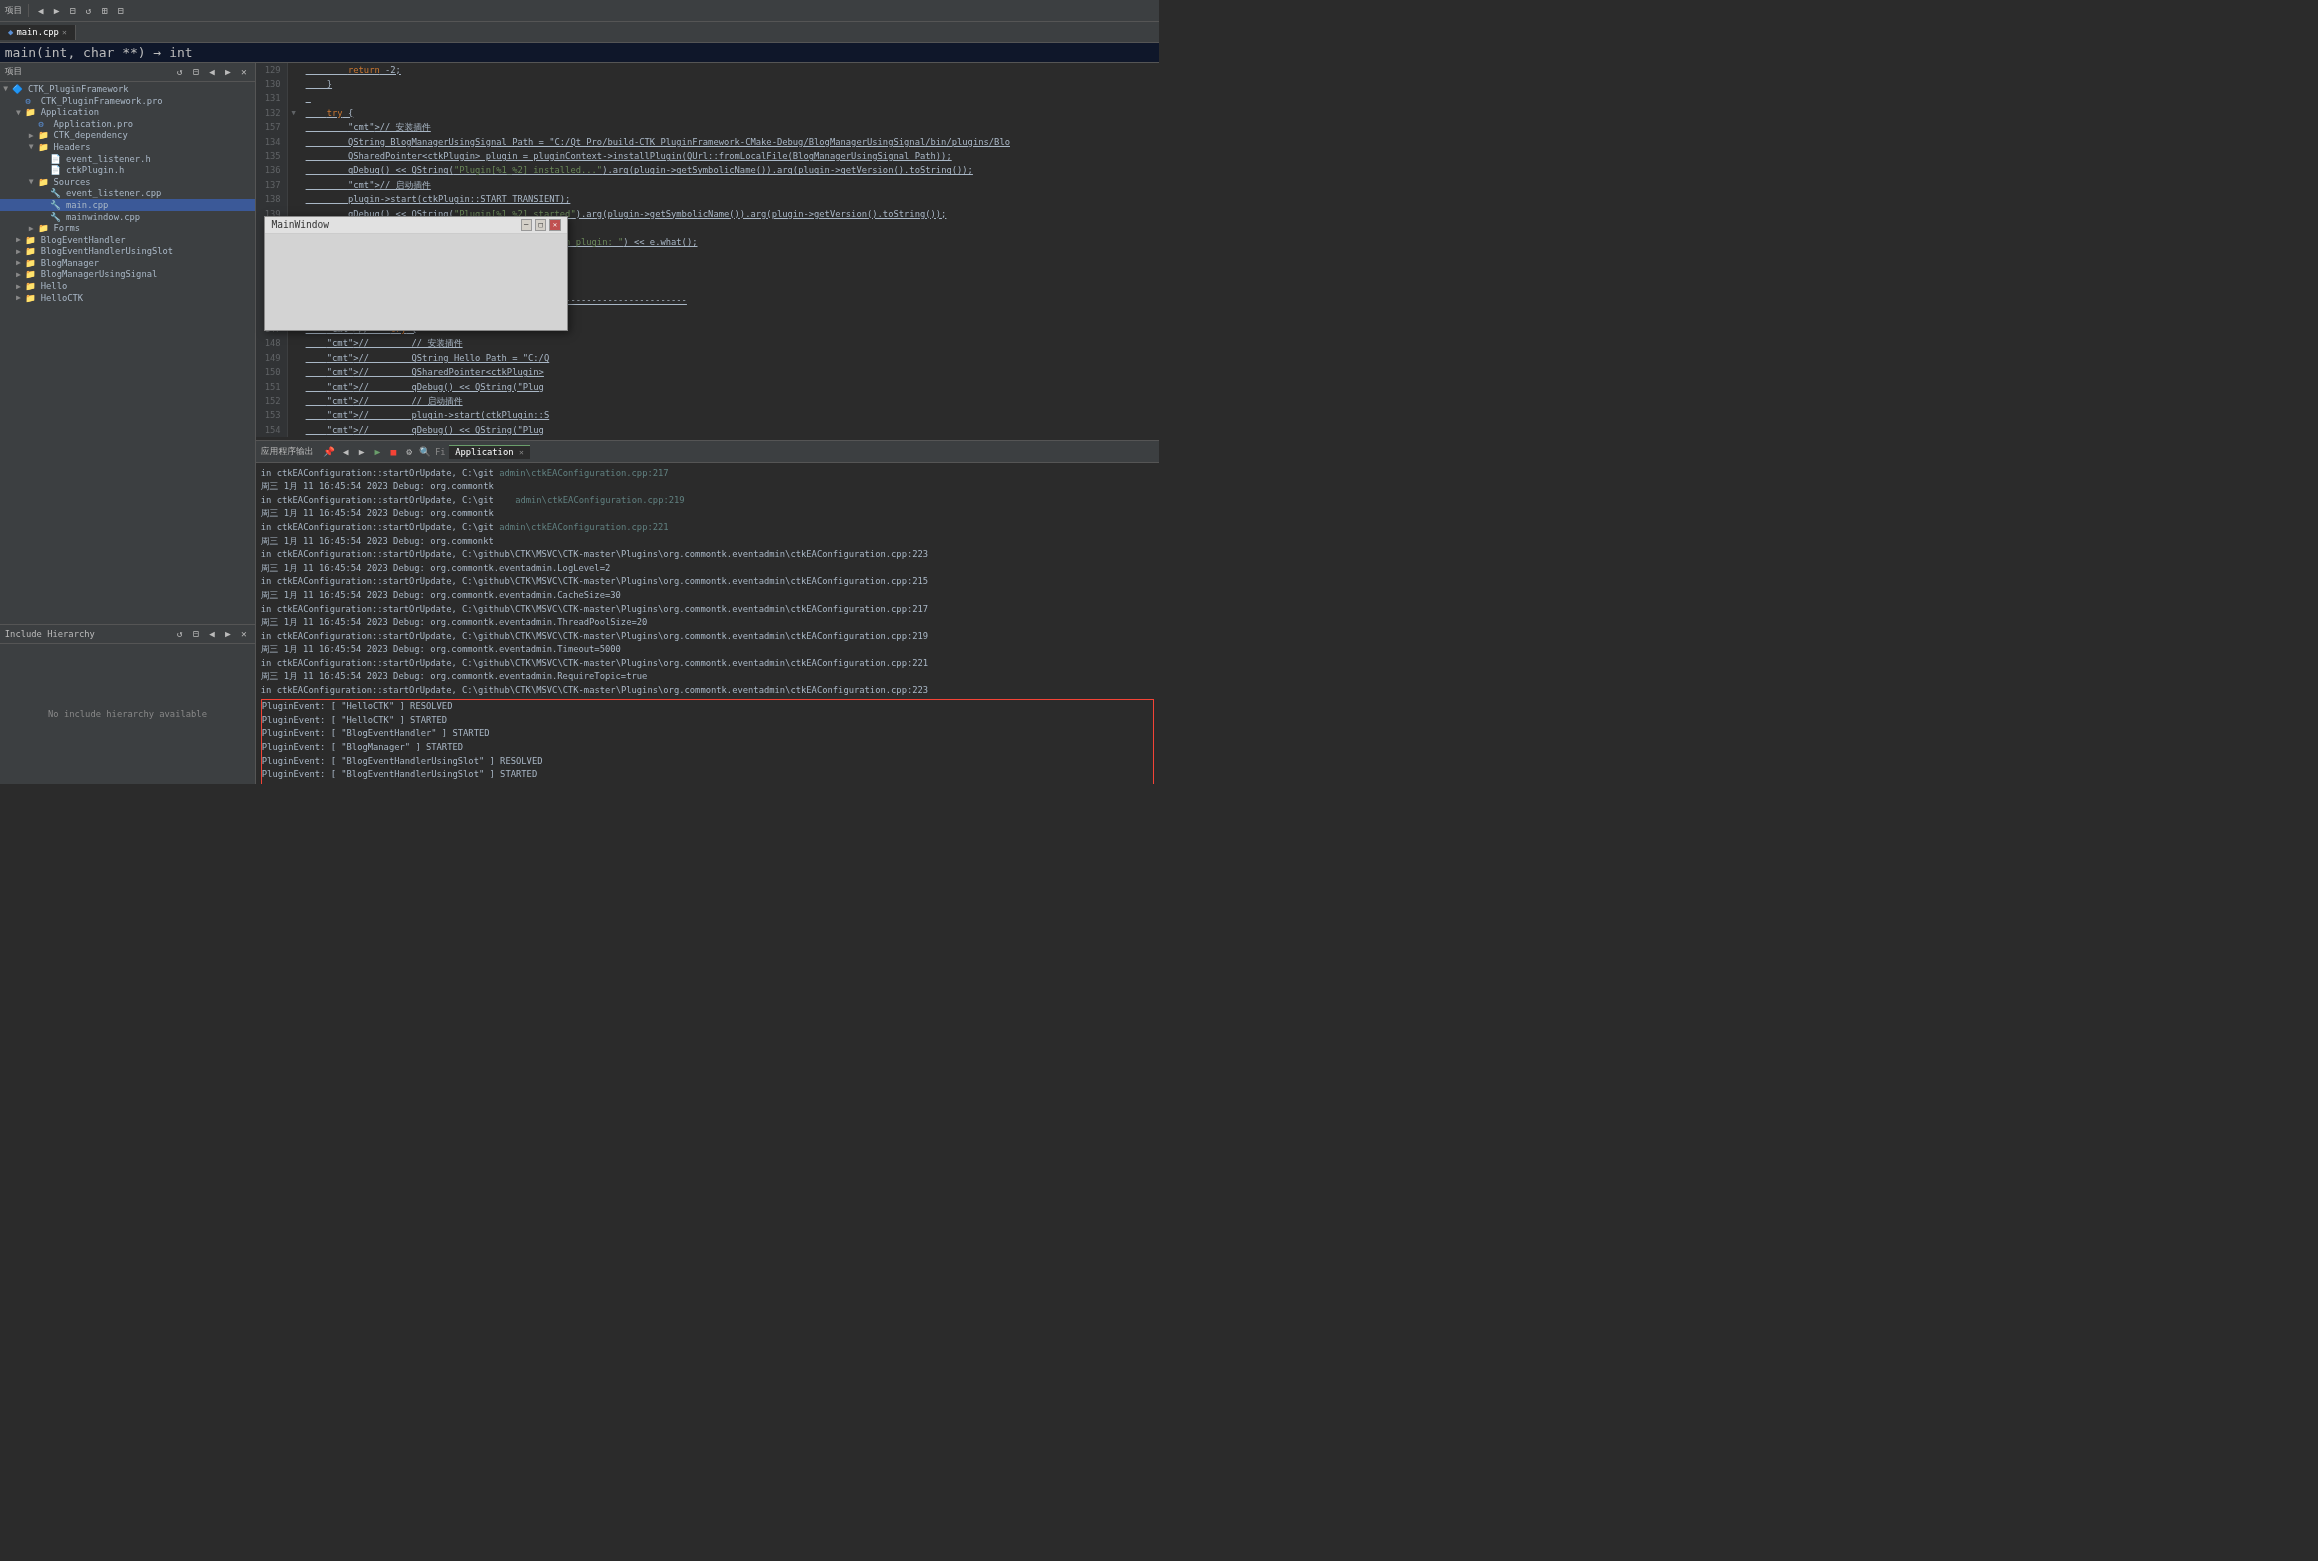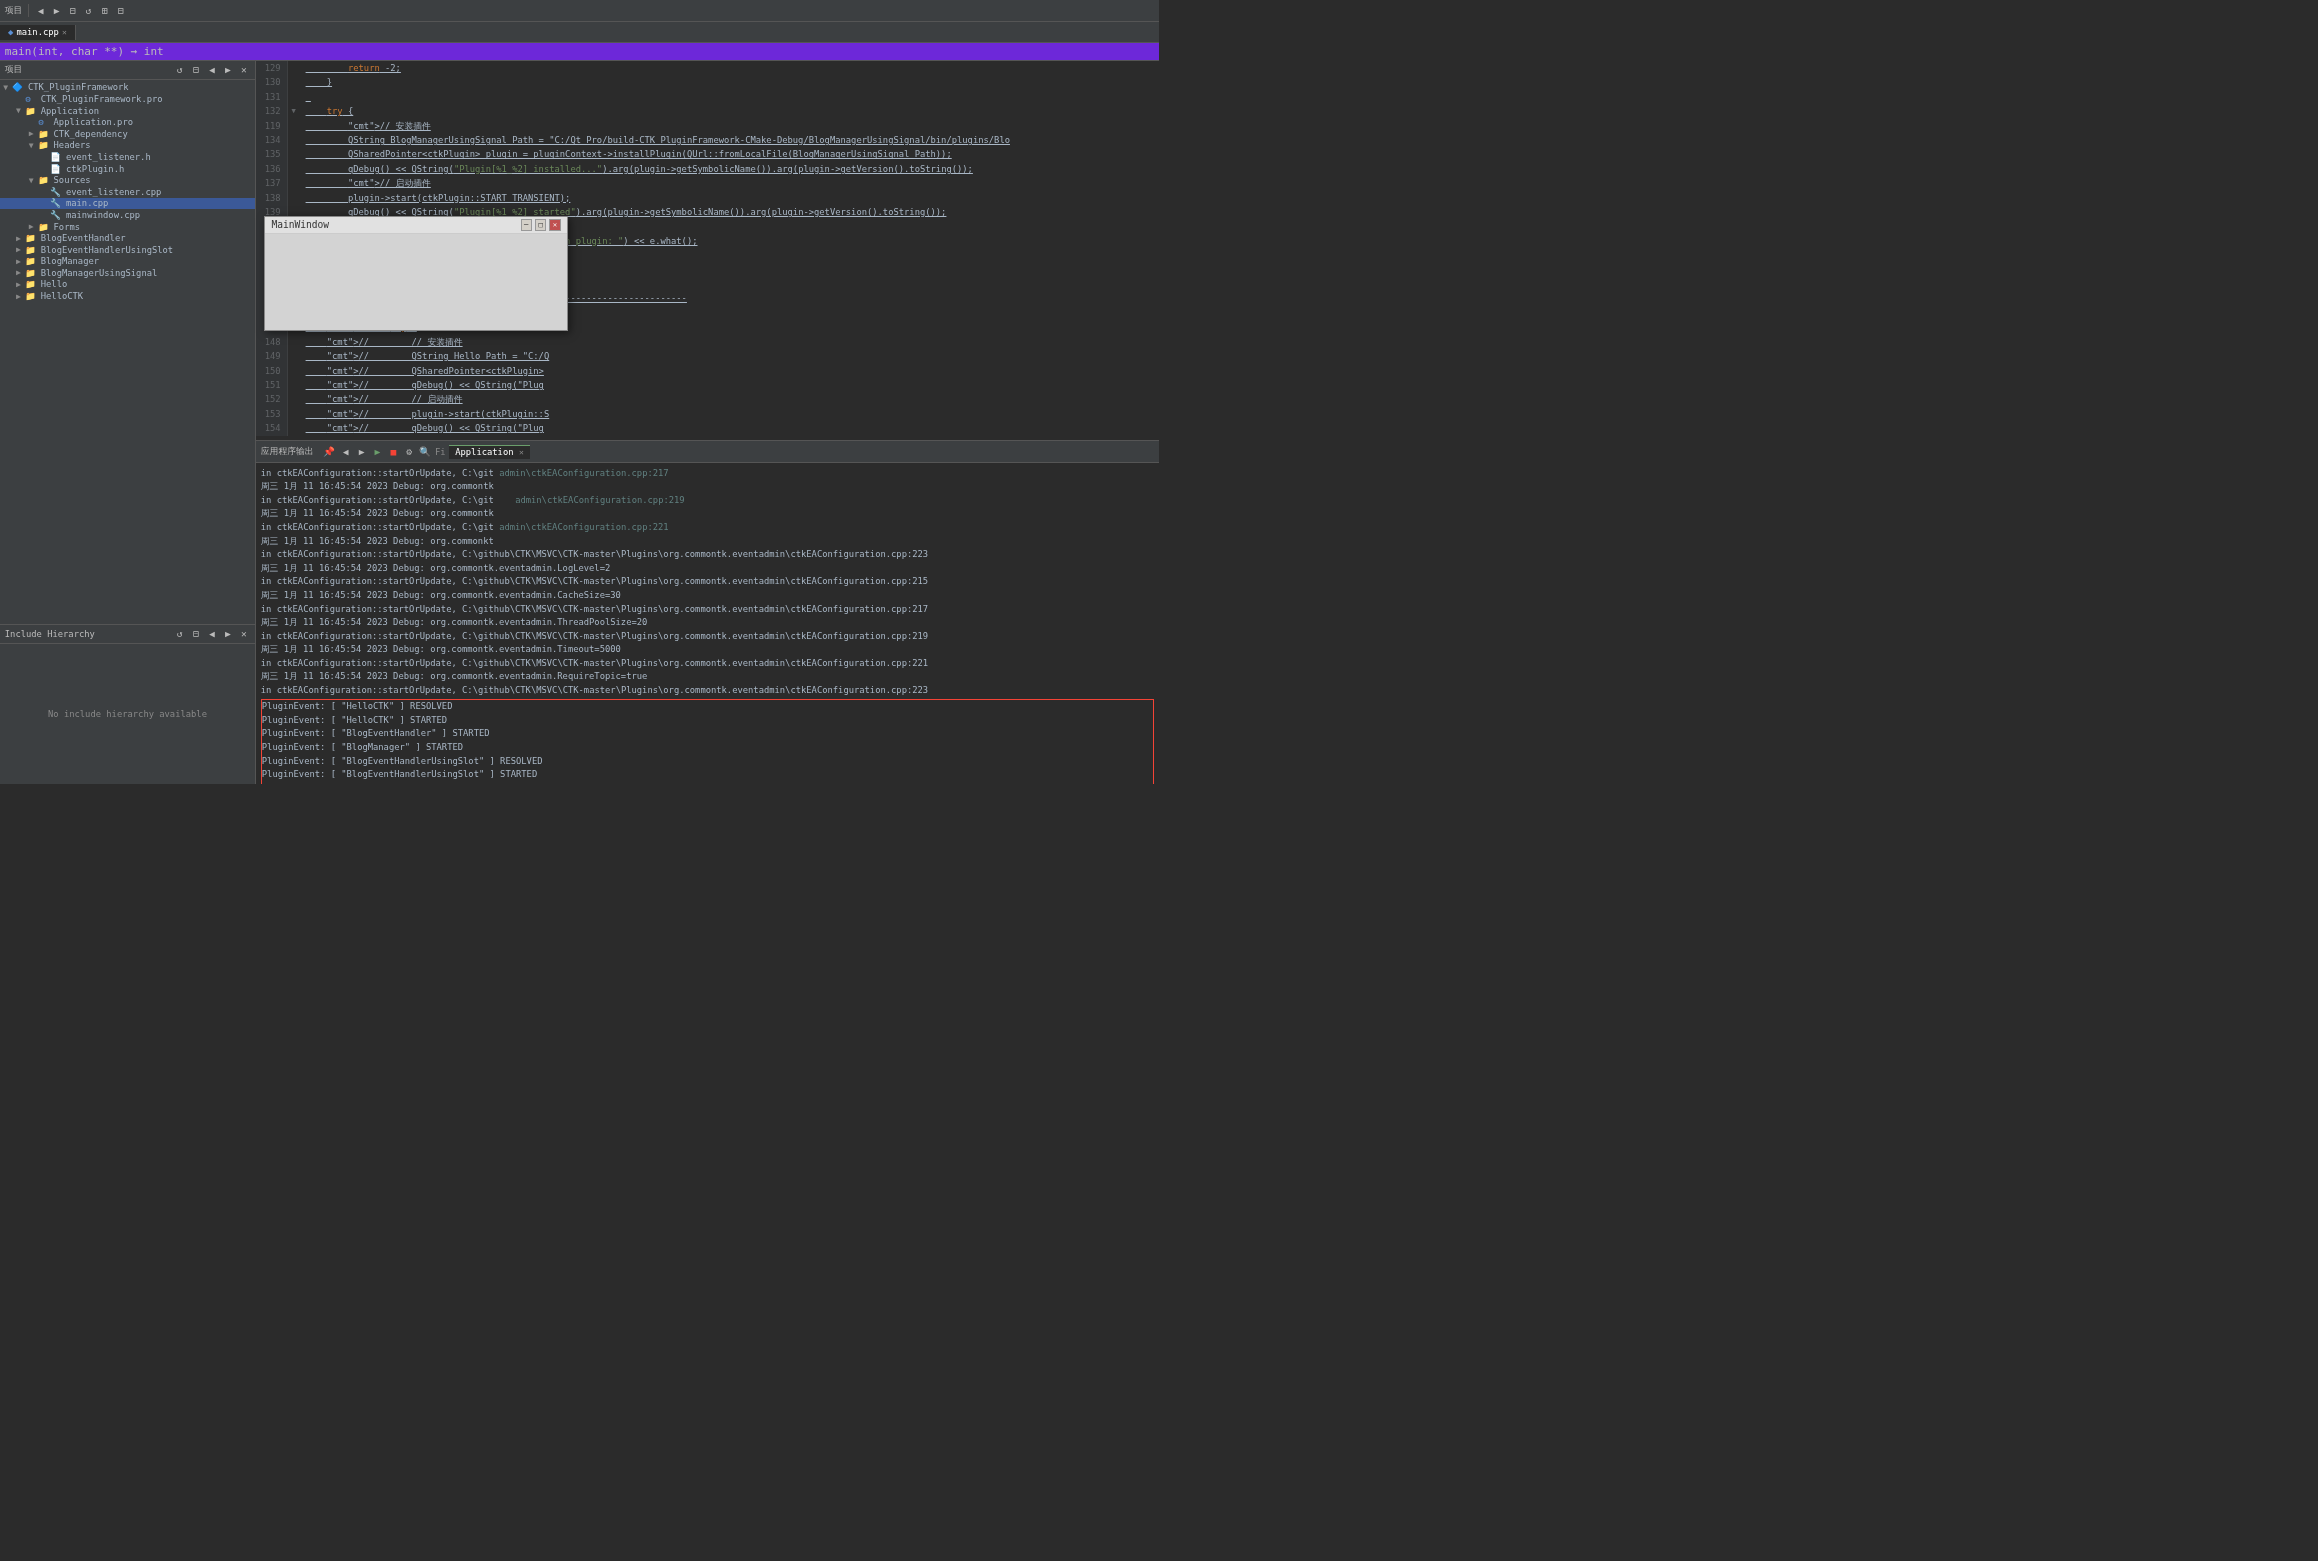--- a/index.html
+++ b/index.html
@@ -47,24 +47,24 @@
     }
     .tab-item.active {
       background: #2b2b2b;
       color: #fff;
     }
     .tab-item .close-btn {
       color: #888;
       font-size: 8px;
     }
     .breadcrumb {
-      background: #6d28d9;
+      background: #0f172a;
       border-bottom: 0.8px solid #555;
       padding: 1.6px 4.8px;
-      font-size: 11px;
+      font-size: 13px;
       color: #bbb;
       display: flex;
       align-items: flex-end;
       gap: 2.4px;
       min-height: 17.6px;
     }
 
     
     .main-layout {
       display: flex;
@@ -460,21 +460,21 @@
           <div class="line-num">131</div>
           <div class="fold-arrow"></div>
           <div class="line-content">&nbsp;</div>
         </div>
         <div class="code-line">
           <div class="line-num">132</div>
           <div class="fold-arrow">▼</div>
           <div class="line-content">    <span class="kw">try</span> {</div>
         </div>
         <div class="code-line">
-          <div class="line-num">119</div>
+          <div class="line-num">157</div>
           <div class="fold-arrow"></div>
           <div class="line-content">        <span class="&lt;span">"cmt"</span>&gt;// 安装插件</div>
         </div>
         <div class="code-line">
           <div class="line-num">134</div>
           <div class="fold-arrow"></div>
           <div class="line-content">        QString BlogManagerUsingSignal_Path = "C:/Qt_Pro/build-CTK_PluginFramework-CMake-Debug/BlogManagerUsingSignal/bin/plugins/Blo</div>
         </div>
         <div class="code-line">
           <div class="line-num">135</div>

